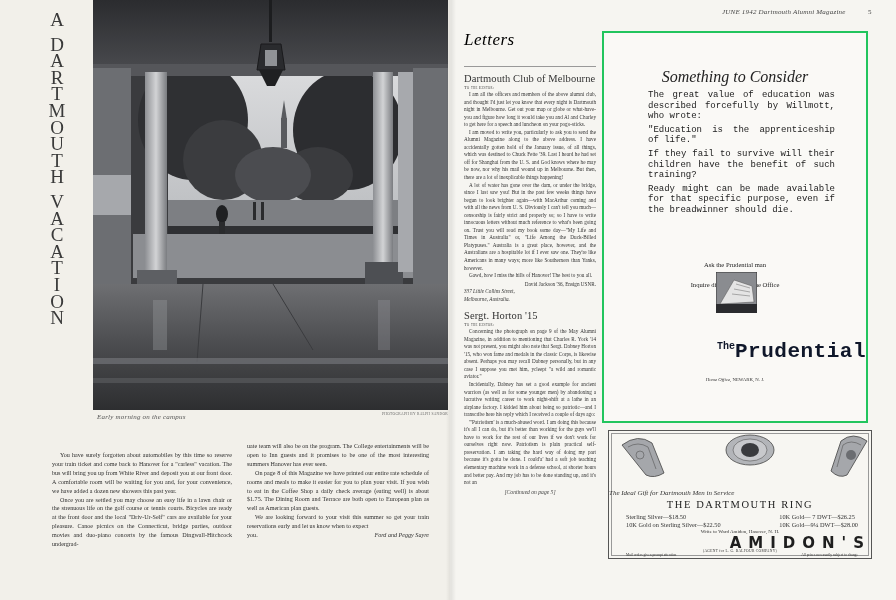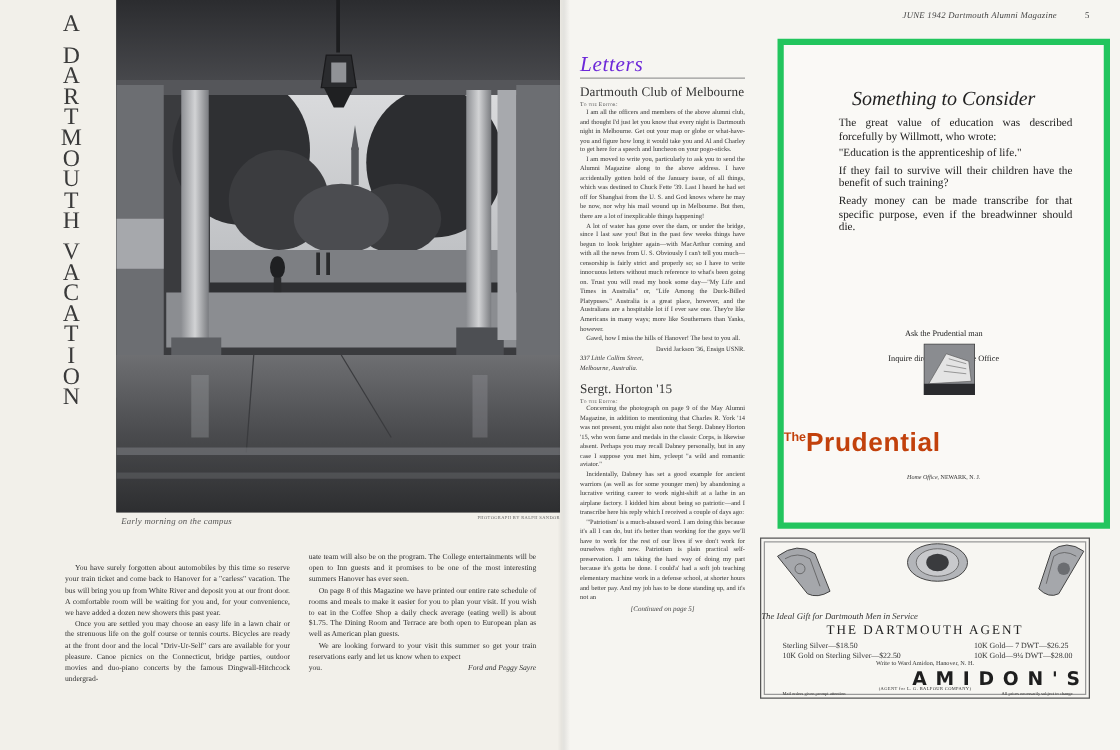--- a/index.html
+++ b/index.html
@@ -31,38 +31,38 @@
   .col-2 { left: 247px; top: 442px; width: 182px; }
   .col-2 .signature-line { display: flex; justify-content: space-between; text-indent: 0; }
 
   .inn-title { position: absolute; left: 130px; top: 543px; font-size: 22px; letter-spacing: 2px; color: #2d2d2d; }
 
   
   .running-head { position: absolute; left: 272px; top: 8px; font-size: 7px; font-style: italic; color: #444; letter-spacing: 0.2px; }
   .running-head .folio { position: absolute; left: 146px; top: 0; font-style: normal; }
 
   .letters { position: absolute; left: 14px; top: 30px; width: 132px; }
-  .letters-title { font-size: 17px; font-style: italic; color: #6d28d9; letter-spacing: 0.5px; padding-bottom: 0; border-bottom: 1px solid #999; margin-bottom: 6px; margin-top: 12px; }
+  .letters-title { font-size: 17px; font-style: italic; color: #000000; letter-spacing: 0.5px; padding-bottom: 16px; border-bottom: 1px solid #999; margin-bottom: 6px; }
   .letter-head { font-size: 10.5px; color: #333; letter-spacing: 0.1px; margin-bottom: 1px; white-space: nowrap; }
   .to-editor { font-size: 4.5px; letter-spacing: 0.3px; font-variant: small-caps; color: #444; margin-bottom: 1px; }
   .letter-body { font-size: 5.2px; line-height: 7.55px; text-align: justify; color: #333; }
   .letter-body p { text-indent: 5px; }
   .letter-sign { font-size: 5.2px; line-height: 7.5px; text-align: right; color: #333; margin-top: 1px; }
   .letter-addr { font-size: 5.2px; line-height: 7.5px; font-style: italic; color: #333; }
   .letter-section-2 { margin-top: 7px; }
   .continued { font-size: 5.6px; font-style: italic; text-align: center; margin-top: 2px; color: #444; }
 
   
-  .ad-prudential { position: absolute; left: 172px; top: 31px; width: 266px; height: 392px; border: 5px solid #22c55e; background: #faf9f6; }
+  .ad-prudential { position: absolute; left: 152px; top: 31px; width: 266px; height: 392px; border: 2px solid #22c55e; background: #faf9f6; }
   .ad-prudential .headline { position: absolute; left: 0; right: 0; top: 35px; text-align: center; font-size: 16px; font-style: italic; color: #222; }
   .ad-prudential .body { position: absolute; left: 44px; top: 57px; width: 187px; font-size: 9px; line-height: 10.6px; color: #222; }
-  .ad-prudential .body p { margin-bottom: 3px; text-align: justify; }
+  .ad-prudential .body p { margin-bottom: 3px; text-align: justify; font-family: Liberation Mono, monospace; }
   .ad-prudential .cta { position: absolute; left: 0; right: 0; top: 227px; text-align: center; font-size: 6.6px; line-height: 10px; color: #222; }
   .ad-prudential .emblem { position: absolute; left: 112px; top: 239px; width: 41px; height: 41px; }
-  .ad-prudential .wordmark { position: absolute; left: 0; right: 0; top: 307px; text-align: left; color: #c2410c; font-family: Liberation Sans, sans-serif; }
+  .ad-prudential .wordmark { position: absolute; left: 0; right: 0; top: 307px; text-align: right; color: #0f172a; font-family: Liberation Mono, monospace; }
   .ad-prudential .wordmark .the { font-size: 10px; font-weight: bold; vertical-align: 8px; }
   .ad-prudential .wordmark .big { font-size: 21px; font-weight: bold; letter-spacing: 0.5px; }
   .ad-prudential .wordmark .line2 { font-size: 10px; font-weight: bold; margin-top: -4px; letter-spacing: 0.3px; }
   .ad-prudential .home-office { position: absolute; left: 0; right: 0; top: 344px; text-align: center; font-size: 4.8px; color: #333; }
   .ad-prudential .home-office i { font-style: italic; }
 
   
   .ad-amidon { position: absolute; left: 158px; top: 430px; width: 264px; height: 129px; border: 1px solid #555; background: #f7f6f2; }
   .ad-amidon .inner { position: absolute; inset: 2px; border: 1px solid #999; }
   .ring { position: absolute; }
@@ -242,21 +242,21 @@
         <div class="continued">[Continued on page 5]</div>
       </div>
     </div>
 
     <div class="ad-prudential">
       <div class="headline">Something to Consider</div>
       <div class="body">
         <p>The great value of education was described forcefully by Willmott, who wrote:</p>
         <p>"Education is the apprenticeship of life."</p>
         <p>If they fail to survive will their children have the benefit of such training?</p>
-        <p>Ready money can be made transcribe for that specific purpose, even if the breadwinner should die.</p>
+        <p>Ready might can be made available for that specific purpose, even if the breadwinner should die.</p>
       </div>
       <div class="cta">
         <div>Ask the Prudential man</div>
         <div>or</div>
         <div>Inquire direct of the Home Office</div>
       </div>
       <svg class="emblem" viewBox="0 0 41 41">
         <rect x="0" y="0" width="41" height="41" fill="#8a8c90"></rect>
         <rect x="0" y="0" width="41" height="41" fill="none" stroke="#333" stroke-width="1"></rect>
         <polygon points="4,32 18,8 36,14 38,30" fill="#e4e4e4" stroke="#555" stroke-width="0.5"></polygon>
@@ -287,21 +287,21 @@
         <ellipse cx="26" cy="17" rx="24" ry="15" fill="#b3b5b9" stroke="#444" stroke-width="0.8"></ellipse>
         <ellipse cx="26" cy="17" rx="17" ry="11" fill="#c8c9cc" stroke="#555" stroke-width="0.6"></ellipse>
         <ellipse cx="26" cy="17" rx="9" ry="7" fill="#3a3b3e"></ellipse>
       </svg>
       <svg class="ring ring-right" viewBox="0 0 42 46">
         <path d="M38,8 Q24,-2 12,8 L2,38 Q10,46 18,42 Z" fill="#a5a7ab" stroke="#444" stroke-width="0.8"></path>
         <path d="M32,12 Q22,6 14,12 L8,34" fill="none" stroke="#555" stroke-width="0.6"></path>
         <circle cx="22" cy="22" r="5" fill="#6b6d71"></circle>
       </svg>
       <div class="tagline">The Ideal Gift for Dartmouth Men in Service</div>
-      <div class="ring-title">THE DARTMOUTH AGENT</div>
+      <div class="ring-title">THE DARTMOUTH RING</div>
       <div class="prices">
         <div>
           <div>Sterling Silver—$18.50</div>
           <div>10K Gold on Sterling Silver—$22.50</div>
         </div>
         <div>
           <div>10K Gold—   7 DWT—$26.25</div>
           <div>10K Gold—9¼ DWT—$28.00</div>
         </div>
       </div>

